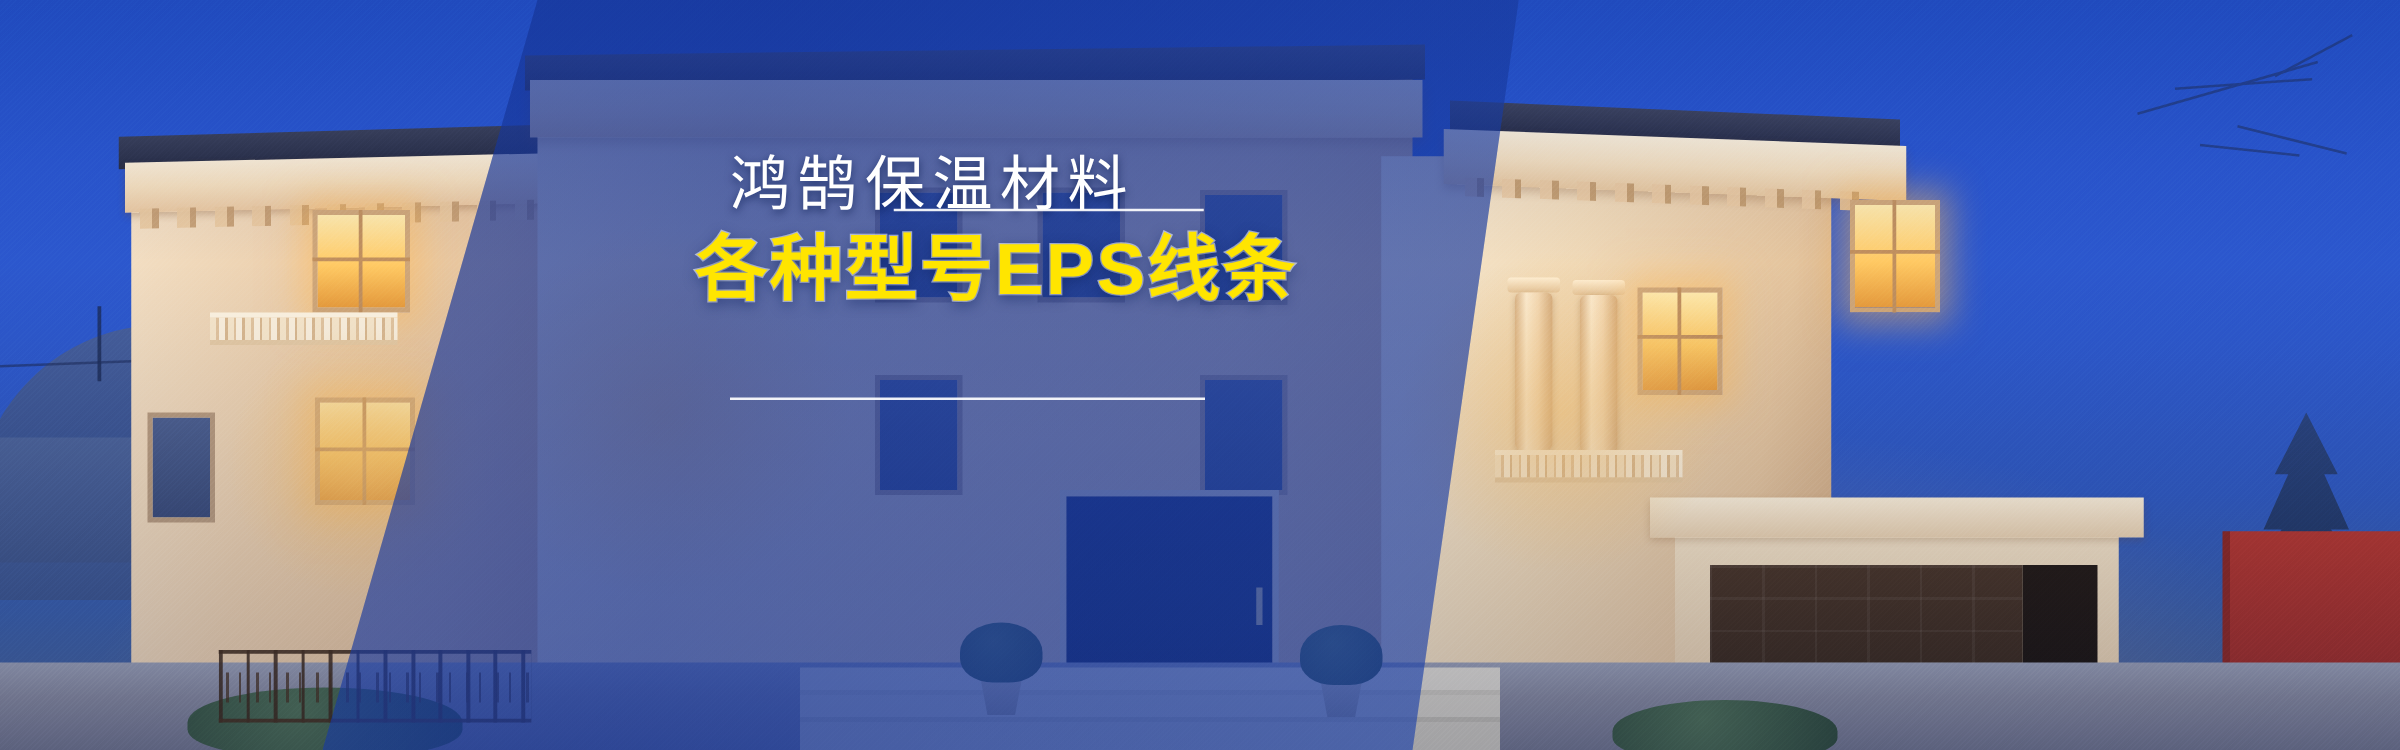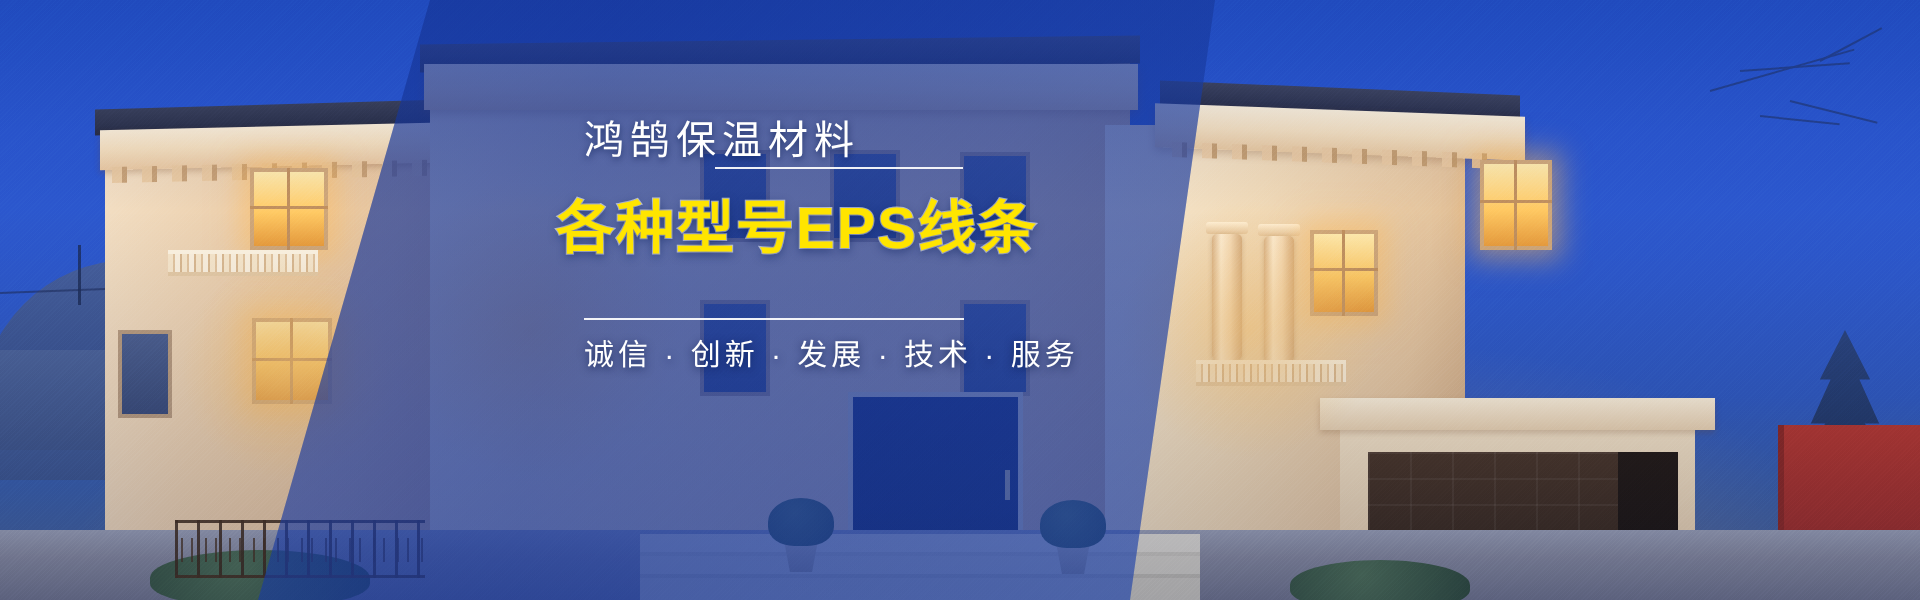--- a/index.html
+++ b/index.html
@@ -265,42 +265,42 @@
 
   
   .content{
     position:absolute;left:0;top:0;width:1920px;height:600px;
     pointer-events:none;
   }
   .content > *{pointer-events:auto;}
 
   .company{
     position:absolute;left:584px;top:108px;
-    font-size:40px;letter-spacing:6px;color:#ffffff;font-weight:400;
+    font-size:48px;letter-spacing:6px;color:#ffffff;font-weight:400;
     text-shadow:0 2px 7px rgba(0,20,70,.65);
     white-space:nowrap;
   }
   .rule-top{
     position:absolute;left:715px;top:167px;width:248px;height:2px;
     background:rgba(255,255,255,.92);
   }
   .rule-bottom{
     position:absolute;left:584px;top:318px;width:380px;height:2px;
     background:rgba(255,255,255,.92);
   }
 
   .headline{
     position:absolute;left:556px;
     font-size:58px;line-height:1.04;font-weight:700;letter-spacing:2px;
     color:#ffe500;white-space:nowrap;
     -webkit-text-stroke:2px rgba(255,255,255,.62);
     paint-order:stroke fill;
     text-shadow:0 3px 10px rgba(10,30,90,.55);
   }
-  .headline.l1{top:198px;}
+  .headline.l1{top:186px;}
   .headline.l2{top:248px;}
 
   .tagline{
     position:absolute;left:584px;top:330px;
     font-size:30px;letter-spacing:4px;color:#ffffff;font-weight:400;
     white-space:nowrap;
     text-shadow:0 2px 8px rgba(0,18,64,.7);
   }
 </style>
 </head>
@@ -424,16 +424,15 @@
 
     <div class="company">鸿鹄保温材料</div>
 
     <div class="rule-top"></div>
 
     <div class="headline l1">各种型号EPS线条</div>
 
 
     <div class="rule-bottom"></div>
 
-    <div class="tagline">诚信 · 创新 · 发展 · 技术 · 服务</div>
   </div>
 
 </div>
 
 </body></html>

